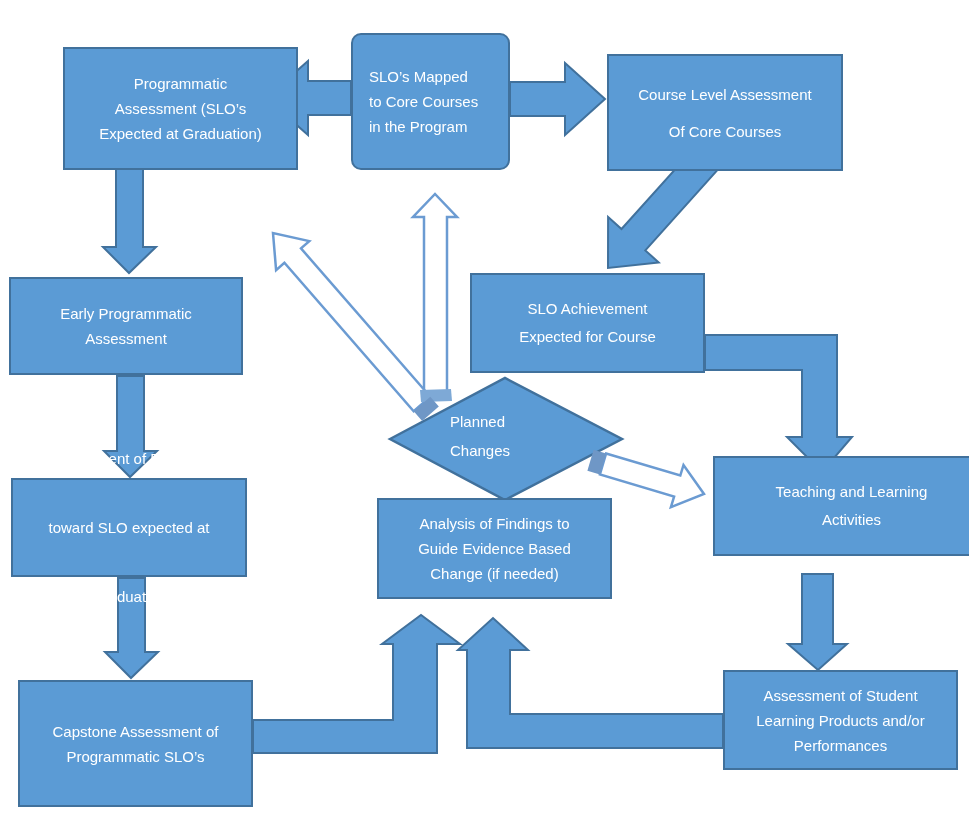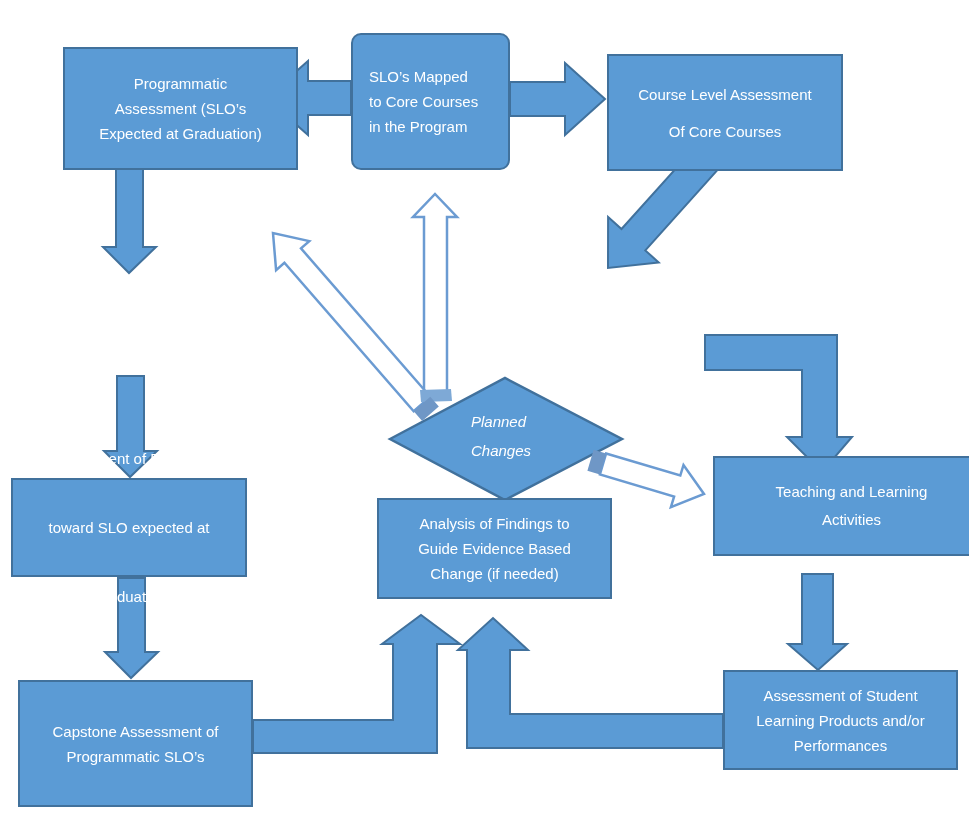--- a/index.html
+++ b/index.html
@@ -27,21 +27,21 @@
   #n-programmatic{left:18px;top:47px;width:235px;height:123px;margin-left:45px;}
   #n-mapped{left:351px;top:33px;width:159px;height:137px;}
   #n-course{left:607px;top:54px;width:236px;height:117px;}
   #n-early{left:9px;top:277px;width:234px;height:98px;}
   #n-slo-achievement{left:470px;top:273px;width:235px;height:100px;}
   #n-progress{left:11px;top:478px;width:236px;height:99px;gap:44px;}
   #n-analysis{left:377px;top:498px;width:235px;height:101px;}
   #n-teaching{left:713px;top:456px;width:277px;height:100px;}
   #n-capstone{left:18px;top:680px;width:235px;height:127px;}
   #n-student{left:723px;top:670px;width:235px;height:100px;}
-  #n-planned-label{left:471px;top:407px;width:110px;font-style:italic;}
+  #n-planned-label{left:450px;top:407px;width:110px;}
 
   .solid{fill:#5b9bd5;stroke:#41719c;stroke-width:2;stroke-linejoin:miter;}
   .hollow{fill:#ffffff;stroke:#6b9bd2;stroke-width:2.5;stroke-linejoin:miter;}
   .cap-light{fill:#7ea9d6;stroke:none;}
   .cap-dark{fill:#6f97c6;stroke:none;}
 </style>
 </head>
 <body>
 
 <div class="canvas">
@@ -79,21 +79,29 @@
     <div class="ln">SLO’s Mapped</div>
     <div class="ln">to Core Courses</div>
     <div class="ln">in the Program</div>
   </div>
 
   <div class="node lh37" id="n-course">
     <div class="ln">Course Level Assessment</div>
     <div class="ln">Of Core Courses</div>
   </div>
 
+  <div class="node" id="n-early">
+    <div class="ln">Early Programmatic</div>
+    <div class="ln">Assessment</div>
+  </div>
 
+  <div class="node lh28" id="n-slo-achievement">
+    <div class="ln">SLO Achievement</div>
+    <div class="ln">Expected for Course</div>
+  </div>
 
   <div class="node" id="n-progress">
     <div class="ln">Assessment of Progress</div>
     <div class="ln">toward SLO expected at</div>
     <div class="ln">Graduation</div>
   </div>
 
   <div class="node" id="n-analysis">
     <div class="ln">Analysis of Findings to</div>
     <div class="ln">Guide Evidence Based</div>

